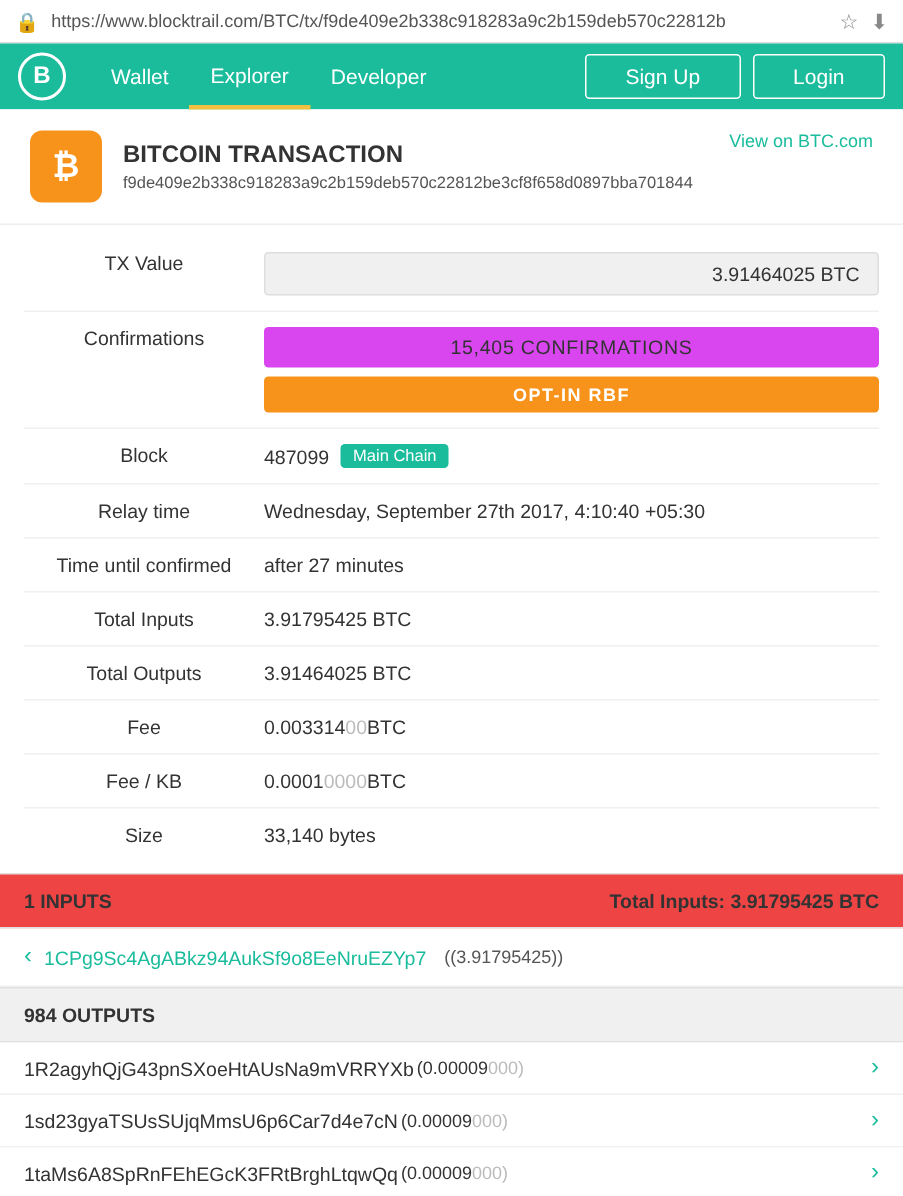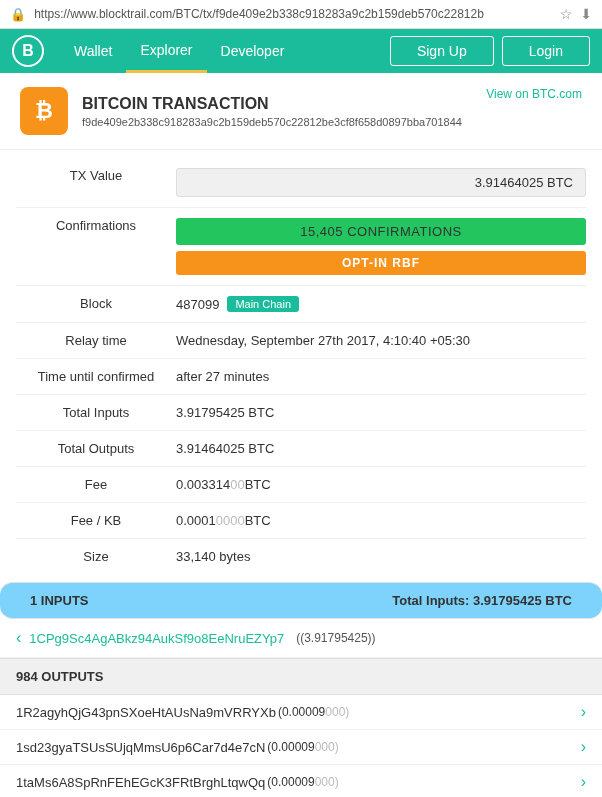--- a/index.html
+++ b/index.html
@@ -80,21 +80,21 @@
       background: #f0f0f0;
       border: 1px solid #ddd;
       padding: 6px 12px;
       border-radius: 3px;
       font-size: 13px;
       display: inline-block;
       width: 100%;
       text-align: right;
     }
     .confirmations-badge {
-      background: #22c55e;
+      background: #d946ef;
       color: #333;
       padding: 6px 14px;
       border-radius: 3px;
       font-size: 13px;
       display: block;
       text-align: center;
       font-weight: 500;
       letter-spacing: 0.5px;
       width: 100%;
     }
@@ -118,31 +118,30 @@
       padding: 2px 8px;
       border-radius: 3px;
       font-size: 11px;
     }
     .fee-value { display: flex; gap: 0; }
     .fee-highlight { color: #333; }
     .fee-muted { color: #bbb; }
 
     
     .section-header {
-      background: #7dd3fc;
-      padding: 10px 30px;
+      background: #ef4444;
+      padding: 10px 16px;
       display: flex;
       align-items: center;
       justify-content: space-between;
       font-size: 13px;
       font-weight: bold;
       color: #333;
       border-top: 1px solid #e0e0e0;
       border-bottom: 1px solid #e0e0e0;
-      border-radius: 13px;
     }
 
     .input-item {
       padding: 10px 16px;
       display: flex;
       align-items: center;
       gap: 8px;
       border-bottom: 1px solid #f0f0f0;
       background: white;
     }

